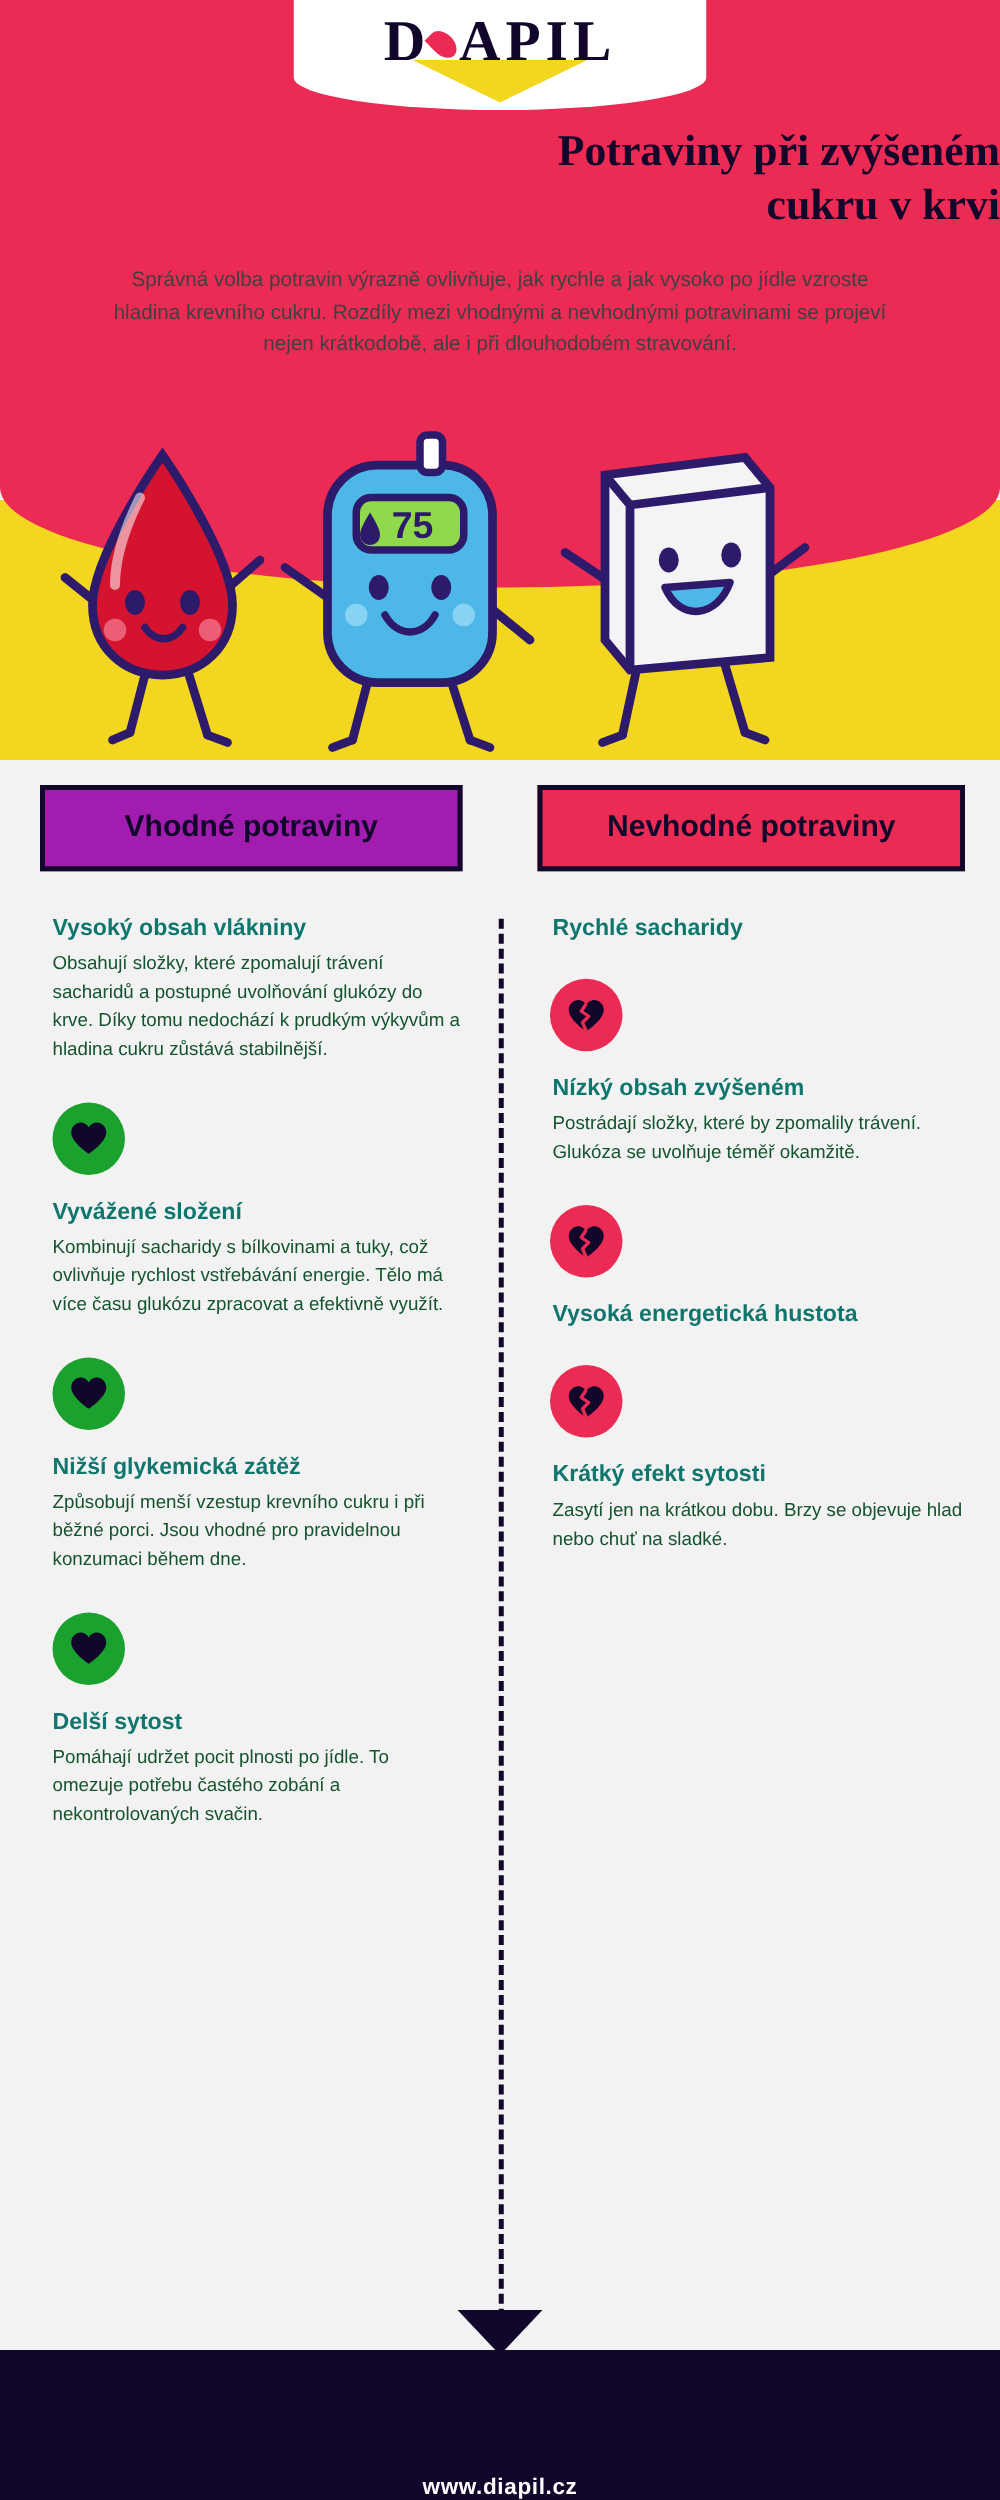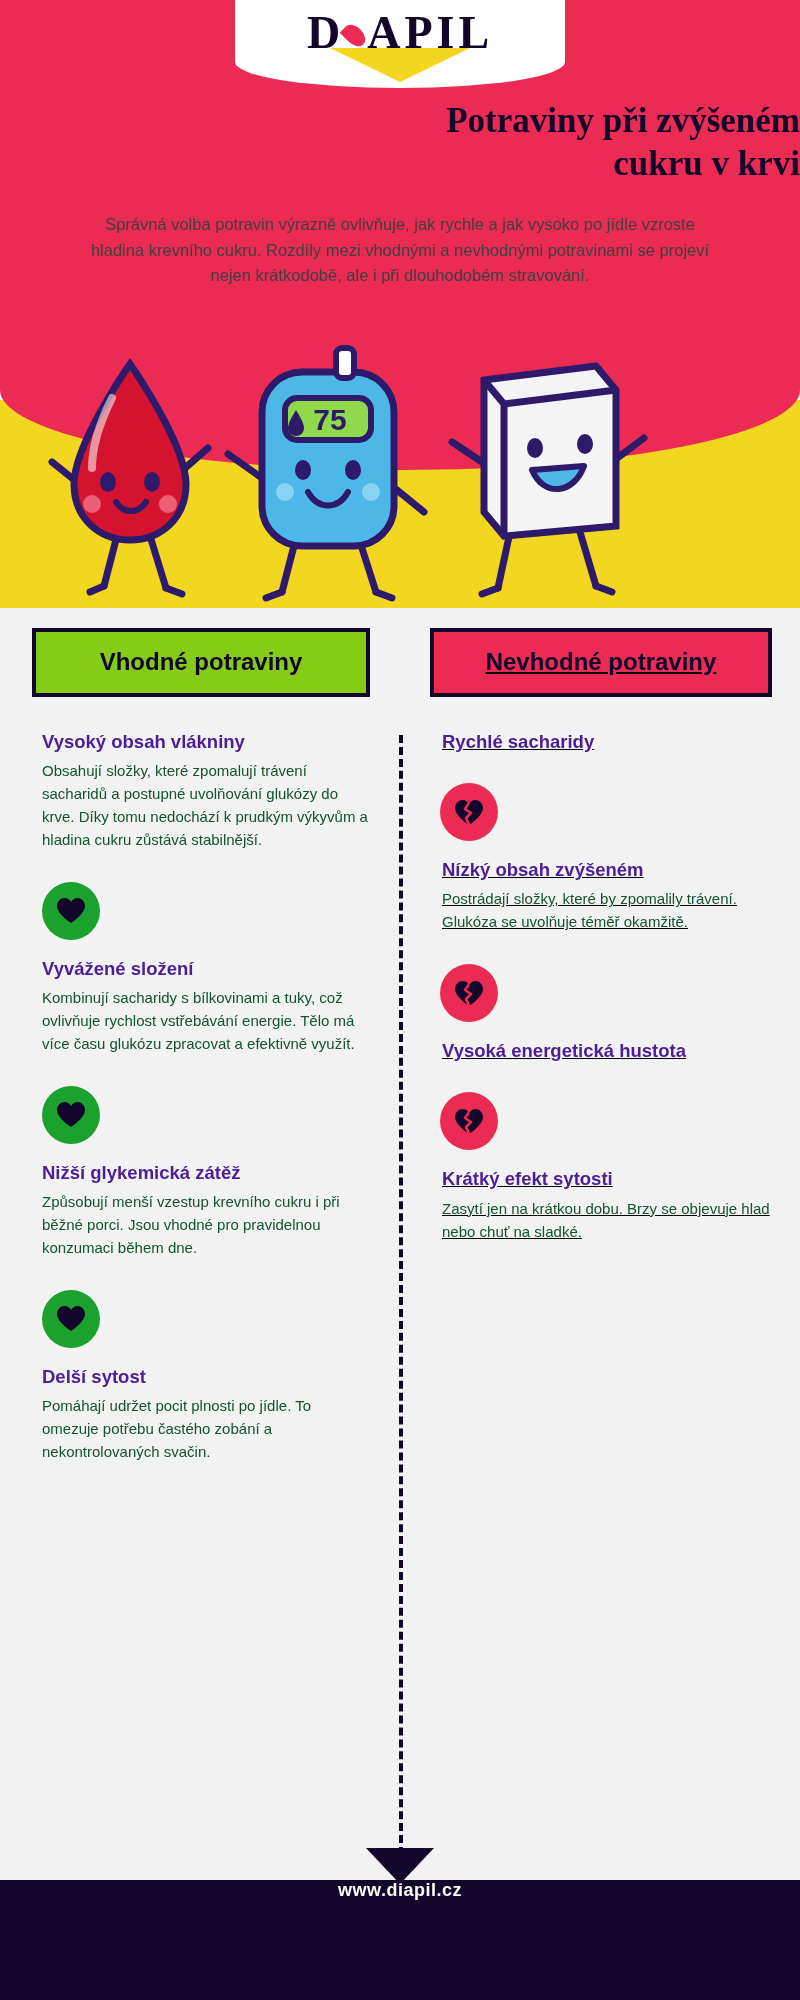--- a/index.html
+++ b/index.html
@@ -164,39 +164,39 @@
   .cols {
     position: absolute;
     top: 628px;
     left: 0;
     width: 800px;
     display: flex;
     z-index: 6;
   }
   .col { width: 400px; padding: 0 30px; }
   .col-left { padding-left: 32px; padding-right: 30px; }
-  .col-right { padding-left: 30px; padding-right: 28px; text-decoration: underline; }
+  .col-right { padding-left: 30px; padding-right: 28px; }
 
   .col-head {
     border: 4px solid #12062b;
     text-align: center;
     font-size: 24px;
     font-weight: bold;
     color: #12062b;
     padding: 16px 0 17px;
     margin-bottom: 34px;
   }
-  .head-good { background: #84cc16; }
+  .head-good { background: #a21caf; }
   .head-bad  { background: #ec2b55; }
 
   .item { margin-bottom: 0; }
   .item-title {
     font-size: 18.5px;
     font-weight: bold;
-    color: #4c1d95;
+    color: #0f766e;
     margin-bottom: 7px;
     line-height: 1.2;
   }
   .item-text {
     font-size: 15px;
     line-height: 1.53;
     color: #14532d;
   }
   .col-left .item-title, .col-left .item-text { padding-left: 10px; }
   .col-right .item-title, .col-right .item-text { padding-left: 12px; }
@@ -214,21 +214,21 @@
   .badge svg { display: block; }
 
   
   .footer {
     position: absolute;
     bottom: 0; left: 0;
     width: 800px;
     height: 120px;
     background: #12062b;
     display: flex;
-    align-items: flex-start;
+    align-items: flex-end;
     justify-content: center;
   }
   .footer-text {
     color: #ffffff;
     font-size: 18px;
     font-weight: bold;
     letter-spacing: 0.5px;
   }
 </style>
 </head>

